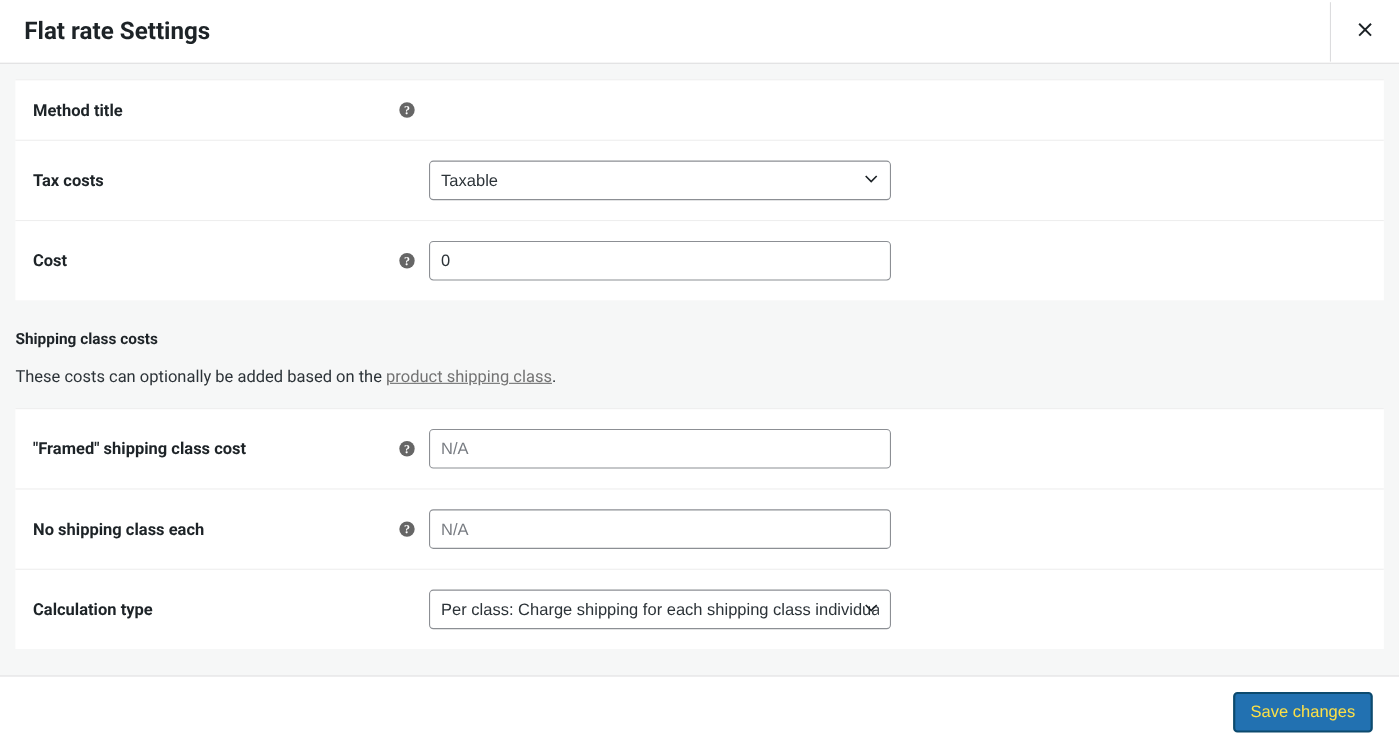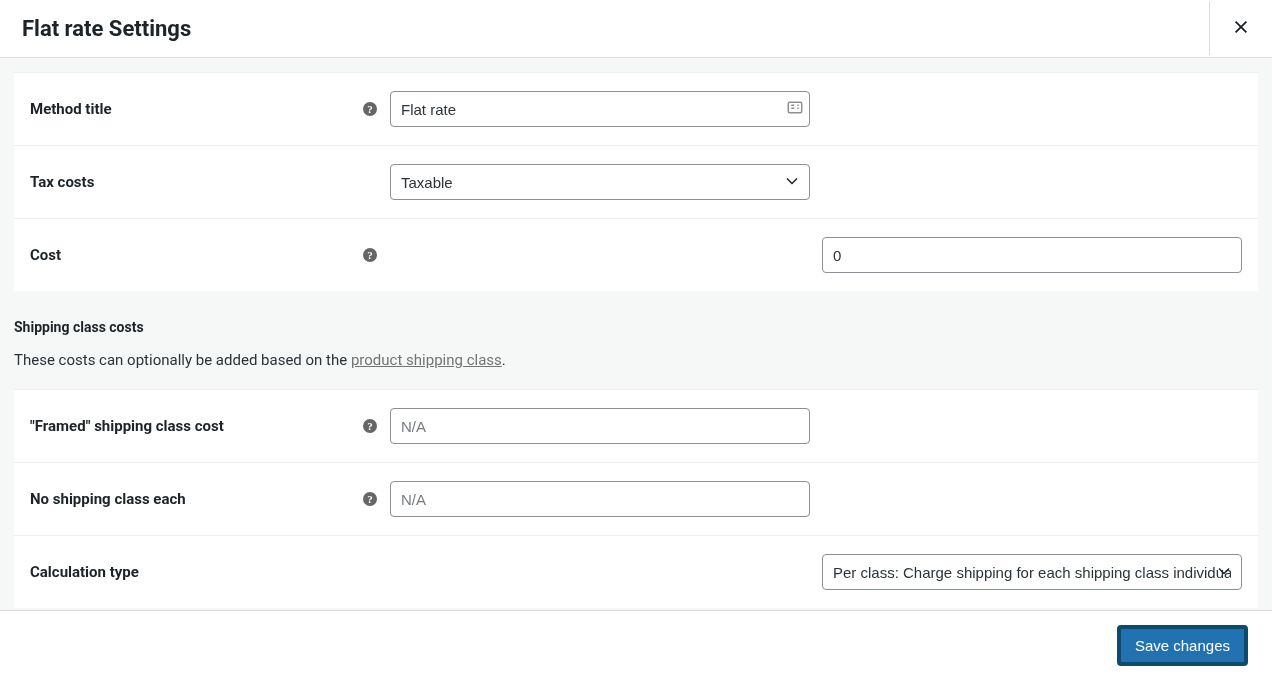--- a/index.html
+++ b/index.html
@@ -39,21 +39,21 @@
       border-top: 1px solid #eeeeee;
       margin: 0 14px;
       margin-top: 14px;
     }
     .form-row {
       display: flex;
       align-items: center;
       padding: 18px 16px;
       border-bottom: 1px solid #eeeeee;
     }
-    .form-row:last-child { border-bottom: none; justify-content: space-between; }
+    .form-row:last-child { border-bottom: none; }
     .form-label {
       width: 360px;
       font-weight: 700;
       font-size: 15px;
       color: #1d2327;
       display: flex;
       align-items: center;
       justify-content: space-between;
       padding-right: 12px;
       gap: 16px;
@@ -125,22 +125,22 @@
       left: 0;
       right: 0;
       background: #ffffff;
       border-top: 1px solid #dcdcde;
       padding: 14px 24px;
       display: flex;
       justify-content: flex-end;
     }
     .save-button {
       background: #2271b1;
-      color: #ffffff;
-      border: 4px solid #0c4a6e;
+      color: #fde047;
+      border: 2px solid #0c4a6e;
       border-radius: 4px;
       padding: 8px 14px;
       font-size: 15px;
       font-weight: 400;
       cursor: pointer;
     }
   </style>
 </head>
 <body>
 
@@ -162,29 +162,20 @@
     <div class="form-row">
       <div class="form-label">
         <span>Method title</span>
         <span class="help-icon">
           <svg viewBox="0 0 16 16">
               <circle cx="8" cy="8" r="7" fill="#666"></circle>
               <text x="8" y="12" text-anchor="middle" font-size="11" fill="#fff" font-family="serif" font-weight="bold">?</text>
             </svg>
         </span>
       </div>
-      <div class="form-control-wrap">
-        <input type="text" value="Flat rate" style="">
-        <span class="input-badge">
-          <svg viewBox="0 0 24 24" fill="none" stroke="#8c8f94" stroke-width="2">
-              <rect x="3" y="5" width="18" height="14" rx="2"></rect>
-              <path d="M7 9h4M7 13h4M15 9h2M15 13h2"></path>
-            </svg>
-        </span>
-      </div>
     </div>
 
     <div class="form-row">
       <div class="form-label">
         <span>Tax costs</span>
       </div>
       <div class="form-control-wrap">
         <select>
           <option>Taxable</option>
         </select>

